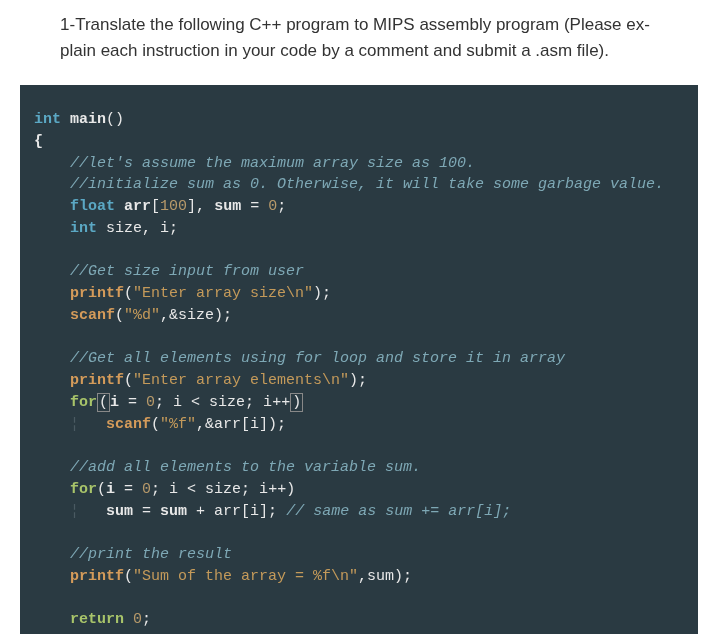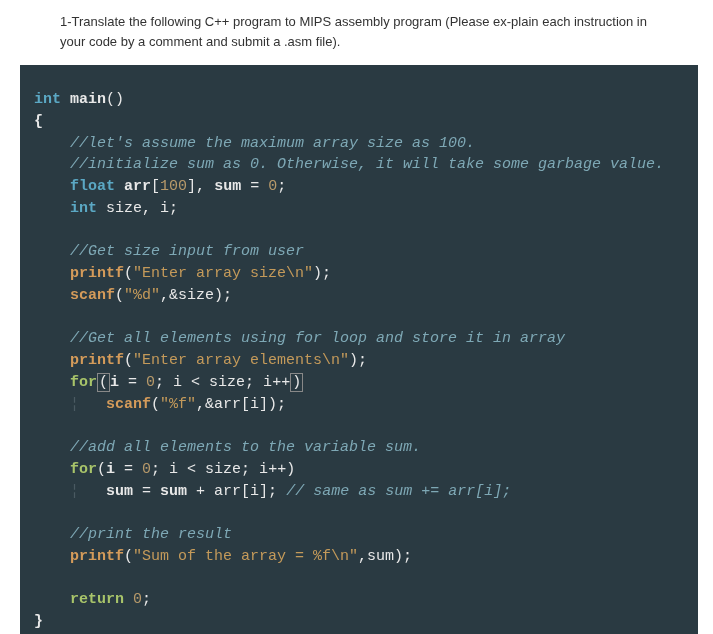--- a/index.html
+++ b/index.html
@@ -7,26 +7,26 @@
       padding: 0;
       box-sizing: border-box;
     }
     body {
       font-family: Arial, sans-serif;
       background: #ffffff;
       width: 713px;
       padding: 12px 15px 20px 20px;
     }
     .question {
-      font-size: 13px;
+      font-size: 17px;
       line-height: 1.5;
       color: #333;
       margin-left: 40px;
       margin-right: 30px;
-      margin-bottom: 14px;
+      margin-bottom: 22px;
     }
     .code-block {
       background: #2a3a42;
       color: #d4d4d4;
       font-family: Liberation Mono, monospace;
       font-size: 15px;
       line-height: 1.45;
       padding: 24px 14px 14px 14px;
       white-space: pre;
       overflow: hidden;

